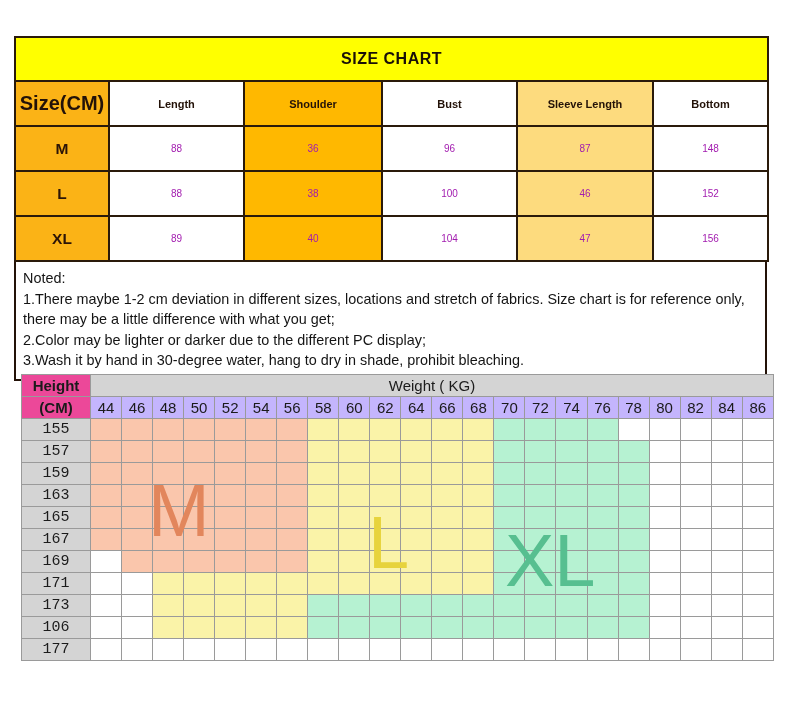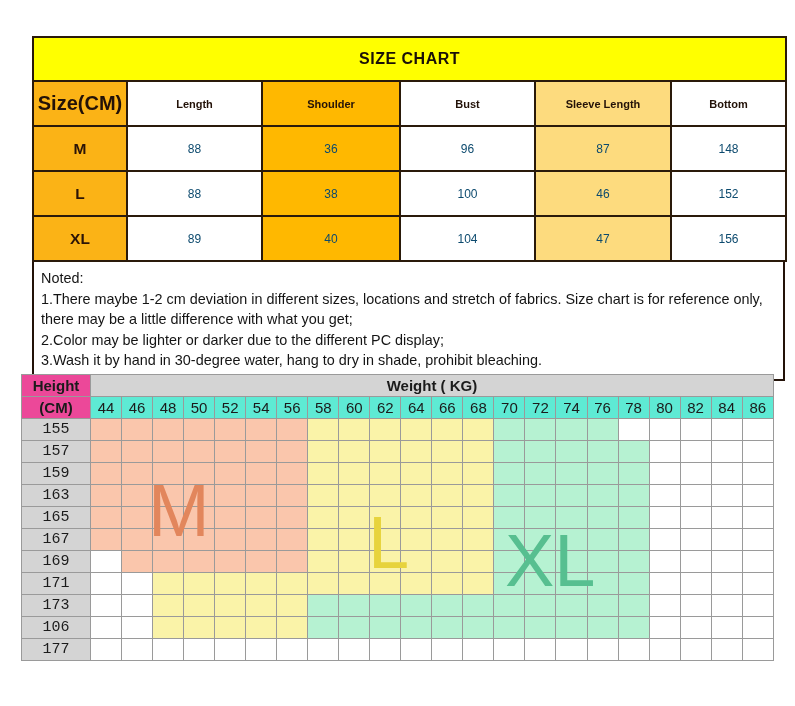--- a/index.html
+++ b/index.html
@@ -17,21 +17,21 @@
     position: relative;
     width: 795px;
     height: 706px;
     background: #fff;
     box-sizing: border-box;
   }
 
   
   .sizechart-wrap {
     position: absolute;
-    left: 32px;
+    left: 14px;
     top: 36px;
     width: 698px;
   }
   table.sizechart {
     border-collapse: collapse;
     width: 753px;
     table-layout: fixed;
     border: 2px solid #2a1a0a;
   }
   table.sizechart td, table.sizechart th {
@@ -52,21 +52,21 @@
     height: 43px;
     font-weight: bold;
     font-size: 11px;
     color: #231208;
     background: #ffffff;
   }
   .sc-head.hl-strong { background: #FFB800; }
   .sc-head.hl-soft   { background: #FDDB7E; }
   .sc-head.sizecol   { background: #FBB316; font-size: 20px; }
 
-  .sc-row td { height: 43px; font-size: 12px; color: #0c4a6e; }
+  .sc-row td { height: 43px; font-size: 10px; color: #a21caf; }
   td.sc-size {
     background: #FBB316;
     font-weight: bold;
     font-size: 15.5px;
     color: #2b1407;
   }
   td.cell-plain  { background: #ffffff; }
   td.cell-strong { background: #FFB800; }
   td.cell-soft   { background: #FDDB7E; }
 
@@ -107,26 +107,26 @@
     height: 21px;
   }
   td.hw-corner {
     background: #ec4899;
     font-weight: bold;
     font-size: 14px;
     width: 68px;
   }
   td.hw-wtitle {
     background: #D4D4D4;
-    font-weight: bold;
+    font-weight: normal;
     font-size: 14.5px;
     height: 28px;
   }
   td.hw-wcol {
-    background: #5eead4;
+    background: #c4b5fd;
     font-weight: normal;
     font-size: 15px;
     height: 26px;
   }
   td.hw-hrow {
     background: #D4D4D4;
     font-size: 15px;
     width: 68px;
     font-family: Liberation Mono, monospace;
   }

